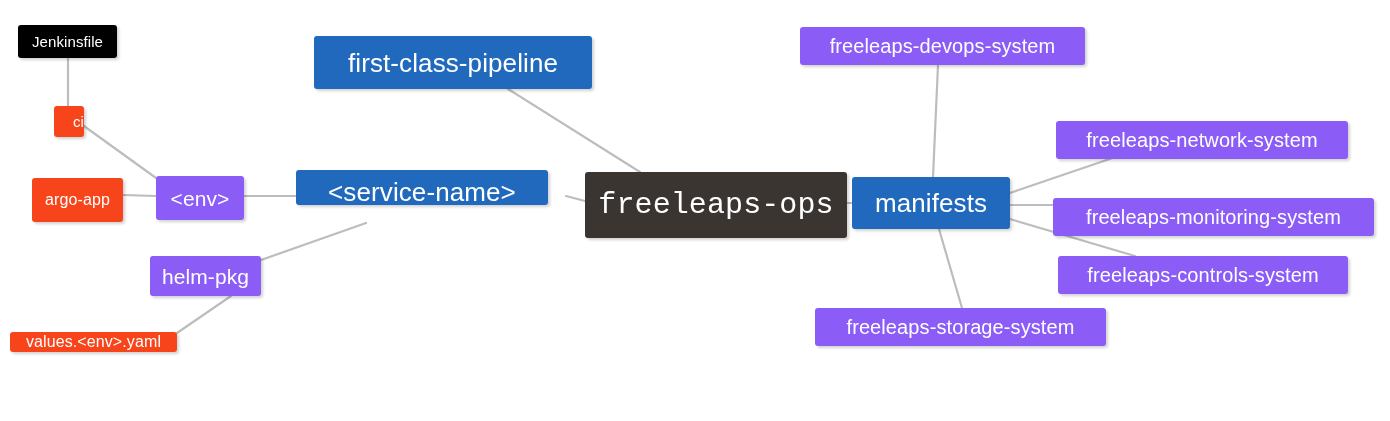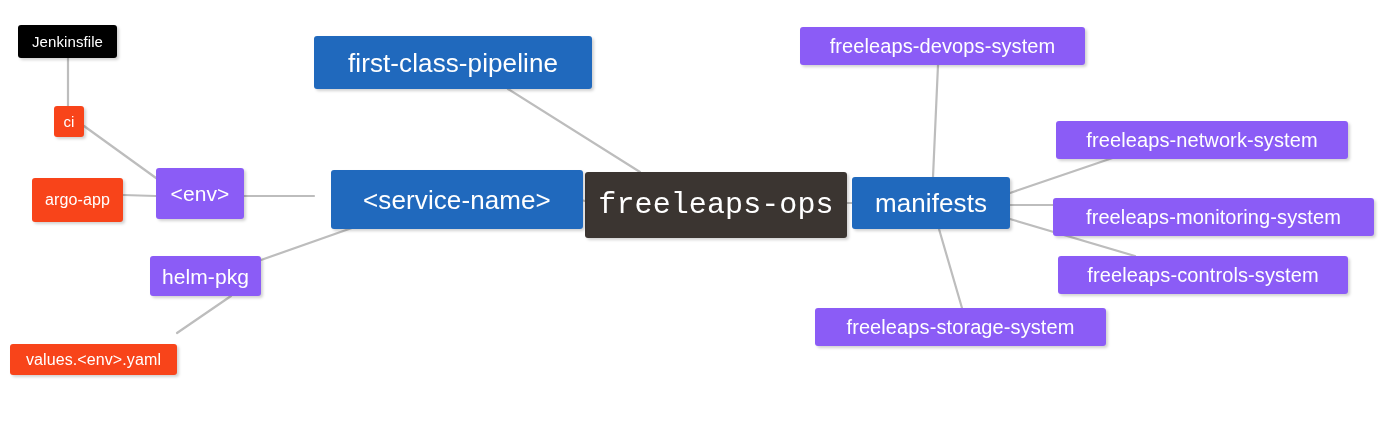--- a/index.html
+++ b/index.html
@@ -71,42 +71,42 @@
       <line x1="1010" y1="219" x2="1135" y2="256" stroke="#bdbdbd" stroke-width="2.2" stroke-linecap="round"></line>
       <line x1="939" y1="229" x2="962" y2="308" stroke="#bdbdbd" stroke-width="2.2" stroke-linecap="round"></line>
     </svg>
   <div id="node-layer">
       <div class="node role-root" style="left: 585px; top: 172px; width: 262px; height: 66px; font-size: 30px;">
         <span class="node-label">freeleaps-ops</span>
       </div>
       <div class="node role-blue" style="left: 314px; top: 36px; width: 278px; height: 53px; font-size: 26px;">
         <span class="node-label">first-class-pipeline</span>
       </div>
-      <div class="node role-blue" style="left: 331px; top: 170px; width: 252px; height: 59px; font-size: 26px;">
+      <div class="node role-blue" style="left: 296px; top: 170px; width: 252px; height: 35px; font-size: 26px; align-items: flex-end;">
         <span class="node-label">&lt;service-name&gt;</span>
       </div>
       <div class="node role-blue" style="left: 852px; top: 177px; width: 158px; height: 52px; font-size: 26px;">
         <span class="node-label">manifests</span>
       </div>
-      <div class="node role-green" style="left: 156px; top: 168px; width: 88px; height: 51px; font-size: 21px;">
+      <div class="node role-green" style="left: 156px; top: 176px; width: 88px; height: 44px; font-size: 21px;">
         <span class="node-label">&lt;env&gt;</span>
       </div>
       <div class="node role-green" style="left: 150px; top: 256px; width: 111px; height: 40px; font-size: 21px;">
         <span class="node-label">helm-pkg</span>
       </div>
       <div class="node role-orange" style="left: 18px; top: 25px; width: 99px; height: 33px; font-size: 15px;">
         <span class="node-label">Jenkinsfile</span>
       </div>
-      <div class="node role-red" style="left: 54px; top: 106px; width: 30px; height: 31px; font-size: 15px;">
+      <div class="node role-red" style="left: 54px; top: 106px; width: 30px; height: 31px; font-size: 15px; justify-content: flex-end;">
         <span class="node-label">ci</span>
       </div>
       <div class="node role-red" style="left: 32px; top: 178px; width: 91px; height: 44px; font-size: 16px;">
         <span class="node-label">argo-app</span>
       </div>
-      <div class="node role-red" style="left: 10px; top: 332px; width: 167px; height: 31px; font-size: 16px; margin-top: 12px;">
+      <div class="node role-red" style="left: 10px; top: 332px; width: 167px; height: 20px; font-size: 16px;">
         <span class="node-label">values.&lt;env&gt;.yaml</span>
       </div>
       <div class="node role-green" style="left: 800px; top: 27px; width: 285px; height: 38px; font-size: 20px;">
         <span class="node-label">freeleaps-devops-system</span>
       </div>
       <div class="node role-green" style="left: 1056px; top: 121px; width: 292px; height: 38px; font-size: 20px;">
         <span class="node-label">freeleaps-network-system</span>
       </div>
       <div class="node role-green" style="left: 1053px; top: 198px; width: 321px; height: 38px; font-size: 20px;">
         <span class="node-label">freeleaps-monitoring-system</span>

